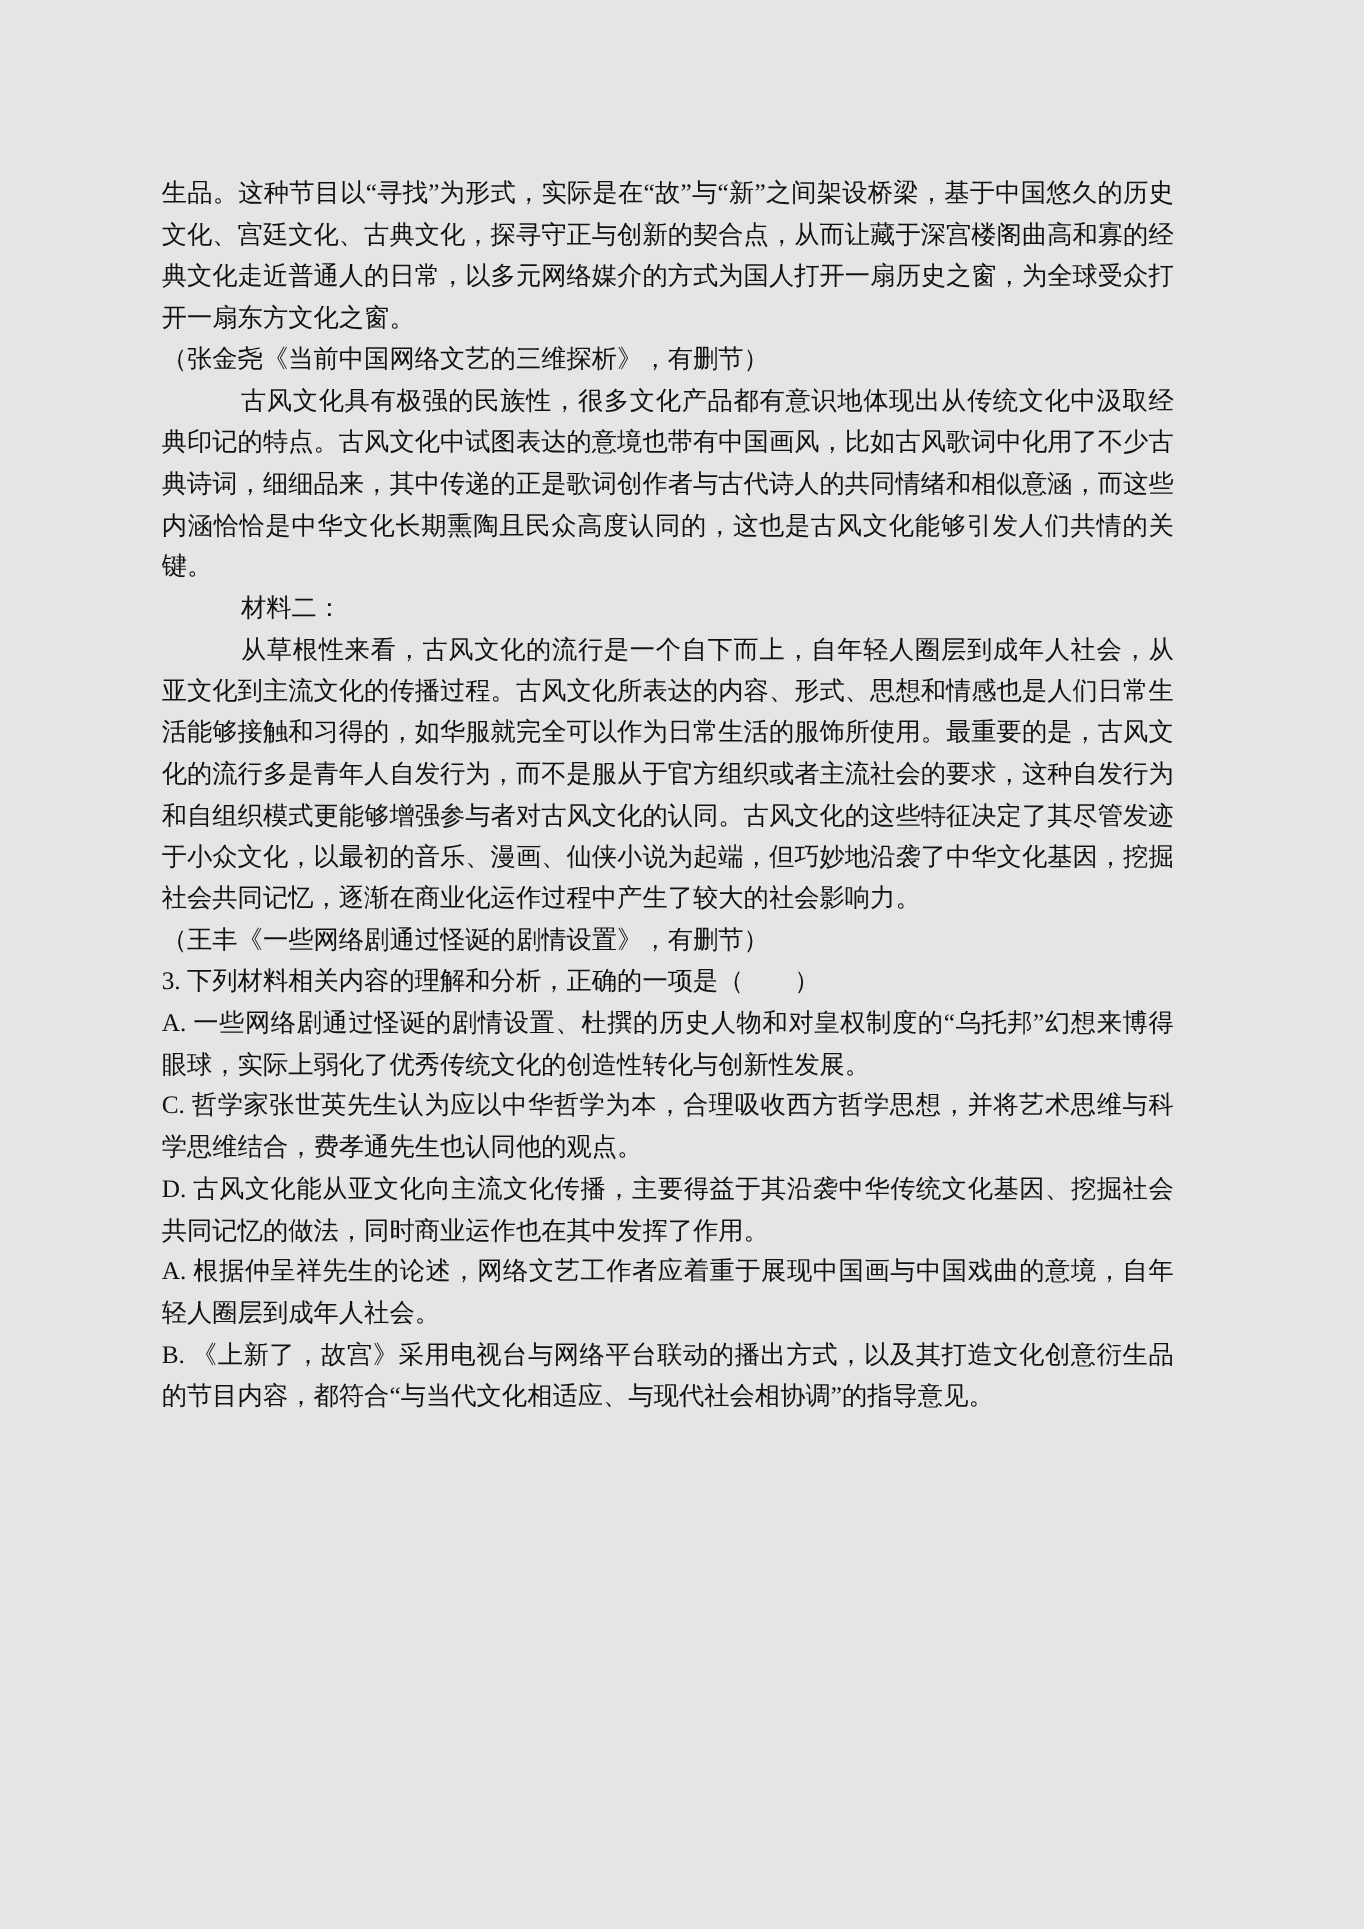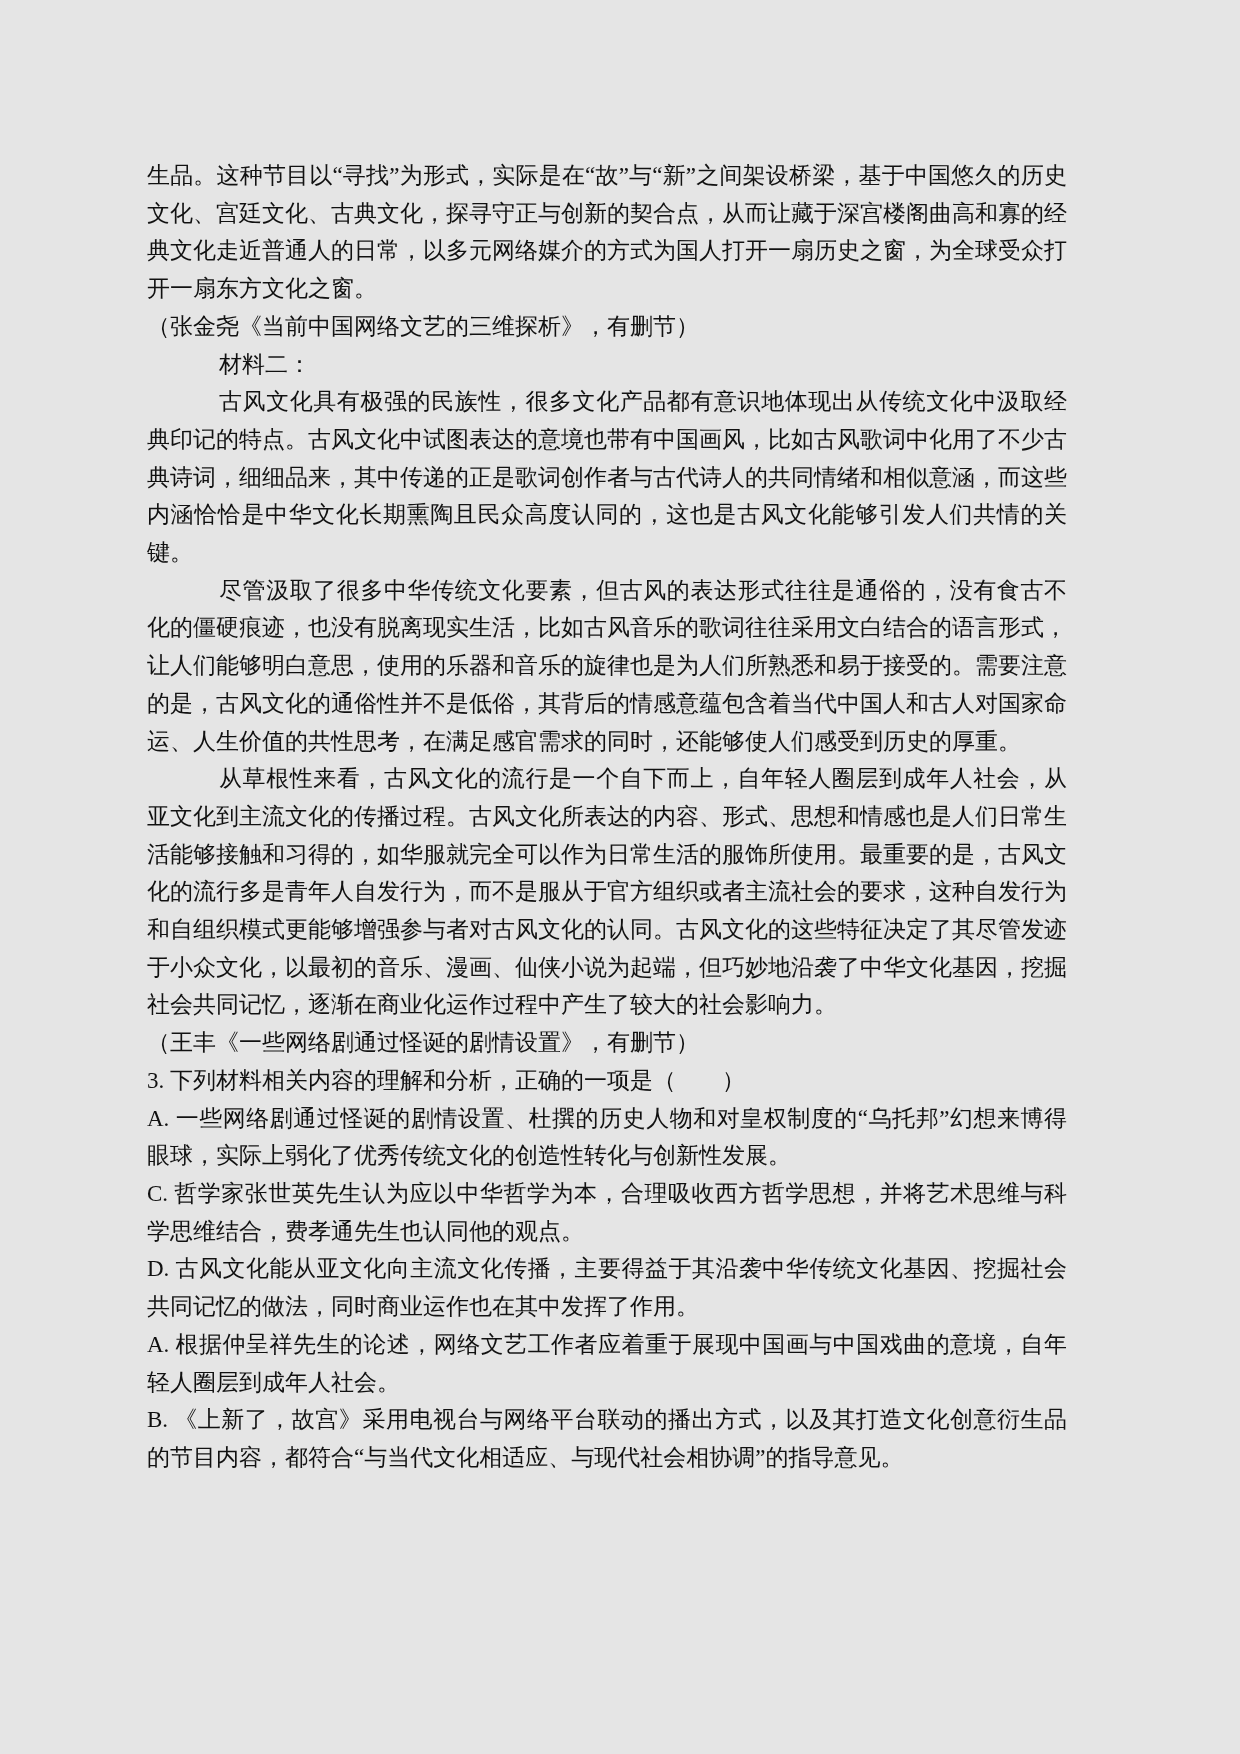--- a/index.html
+++ b/index.html
@@ -34,25 +34,24 @@
 </head>
 <body>
 
 <div class="page">
   <div class="text-block">
 
     <p class="body">生品。这种节目以“寻找”为形式，实际是在“故”与“新”之间架设桥梁，基于中国悠久的历史文化、宫廷文化、古典文化，探寻守正与创新的契合点，从而让藏于深宫楼阁曲高和寡的经典文化走近普通人的日常，以多元网络媒介的方式为国人打开一扇历史之窗，为全球受众打开一扇东方文化之窗。</p>
 
     <p class="citation">（张金尧《当前中国网络文艺的三维探析》，有删节）</p>
 
+    <p class="body indent">古风文化具有极强的民族性，很多文化产品都有意识地体现出从传统文化中汲取经典印记的特点。古风文化中试图表达的意境也带有中国画风，比如古风歌词中化用了不少古典诗词，细细品来，其中传递的正是歌词创作者与古代诗人的共同情绪和相似意涵，而这些内涵恰恰是中华文化长期熏陶且民众高度认同的，这也是古风文化能够引发人们共情的关键。</p>
+
     <p class="body indent">材料二：</p>
 
-    <p class="body indent">古风文化具有极强的民族性，很多文化产品都有意识地体现出从传统文化中汲取经典印记的特点。古风文化中试图表达的意境也带有中国画风，比如古风歌词中化用了不少古典诗词，细细品来，其中传递的正是歌词创作者与古代诗人的共同情绪和相似意涵，而这些内涵恰恰是中华文化长期熏陶且民众高度认同的，这也是古风文化能够引发人们共情的关键。</p>
-
-    <p class="body indent">尽管汲取了很多中华传统文化要素，但古风的表达形式往往是通俗的，没有食古不化的僵硬痕迹，也没有脱离现实生活，比如古风音乐的歌词往往采用文白结合的语言形式，让人们能够明白意思，使用的乐器和音乐的旋律也是为人们所熟悉和易于接受的。需要注意的是，古风文化的通俗性并不是低俗，其背后的情感意蕴包含着当代中国人和古人对国家命运、人生价值的共性思考，在满足感官需求的同时，还能够使人们感受到历史的厚重。</p>
 
     <p class="body indent">从草根性来看，古风文化的流行是一个自下而上，自年轻人圈层到成年人社会，从亚文化到主流文化的传播过程。古风文化所表达的内容、形式、思想和情感也是人们日常生活能够接触和习得的，如华服就完全可以作为日常生活的服饰所使用。最重要的是，古风文化的流行多是青年人自发行为，而不是服从于官方组织或者主流社会的要求，这种自发行为和自组织模式更能够增强参与者对古风文化的认同。古风文化的这些特征决定了其尽管发迹于小众文化，以最初的音乐、漫画、仙侠小说为起端，但巧妙地沿袭了中华文化基因，挖掘社会共同记忆，逐渐在商业化运作过程中产生了较大的社会影响力。</p>
 
     <p class="citation">（王丰《一些网络剧通过怪诞的剧情设置》，有删节）</p>
 
     <p class="body">3. 下列材料相关内容的理解和分析，正确的一项是（　　）</p>
 
     <p class="body">A. 一些网络剧通过怪诞的剧情设置、杜撰的历史人物和对皇权制度的“乌托邦”幻想来博得眼球，实际上弱化了优秀传统文化的创造性转化与创新性发展。</p>
 
 

